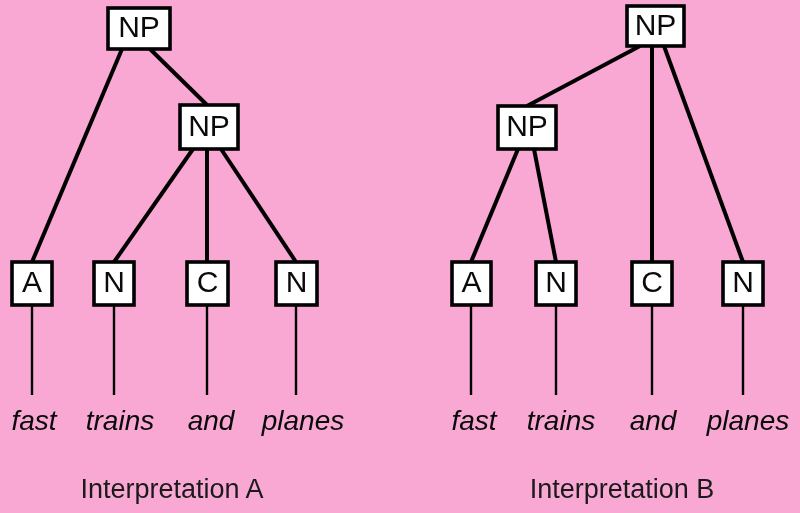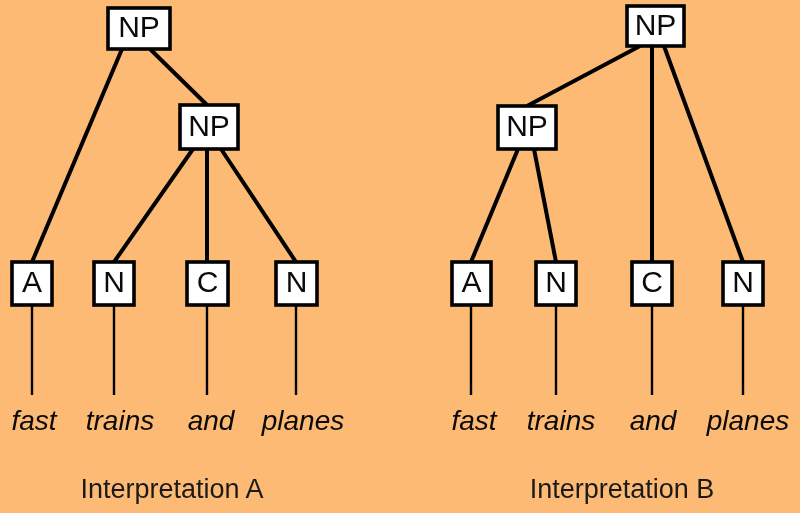--- a/index.html
+++ b/index.html
@@ -4,21 +4,21 @@
 <style>
   html, body {
     margin: 0;
     padding: 0;
     background: #ffffff;
   }
   #page {
     position: relative;
     width: 800px;
     height: 513px;
-    background: #fdba74;
+    background: #f9a8d4;
     overflow: hidden;
     font-family: "Liberation Sans", sans-serif;
   }
   svg.tree-canvas {
     position: absolute;
     top: 0;
     left: 0;
     width: 800px;
     height: 513px;
   }

